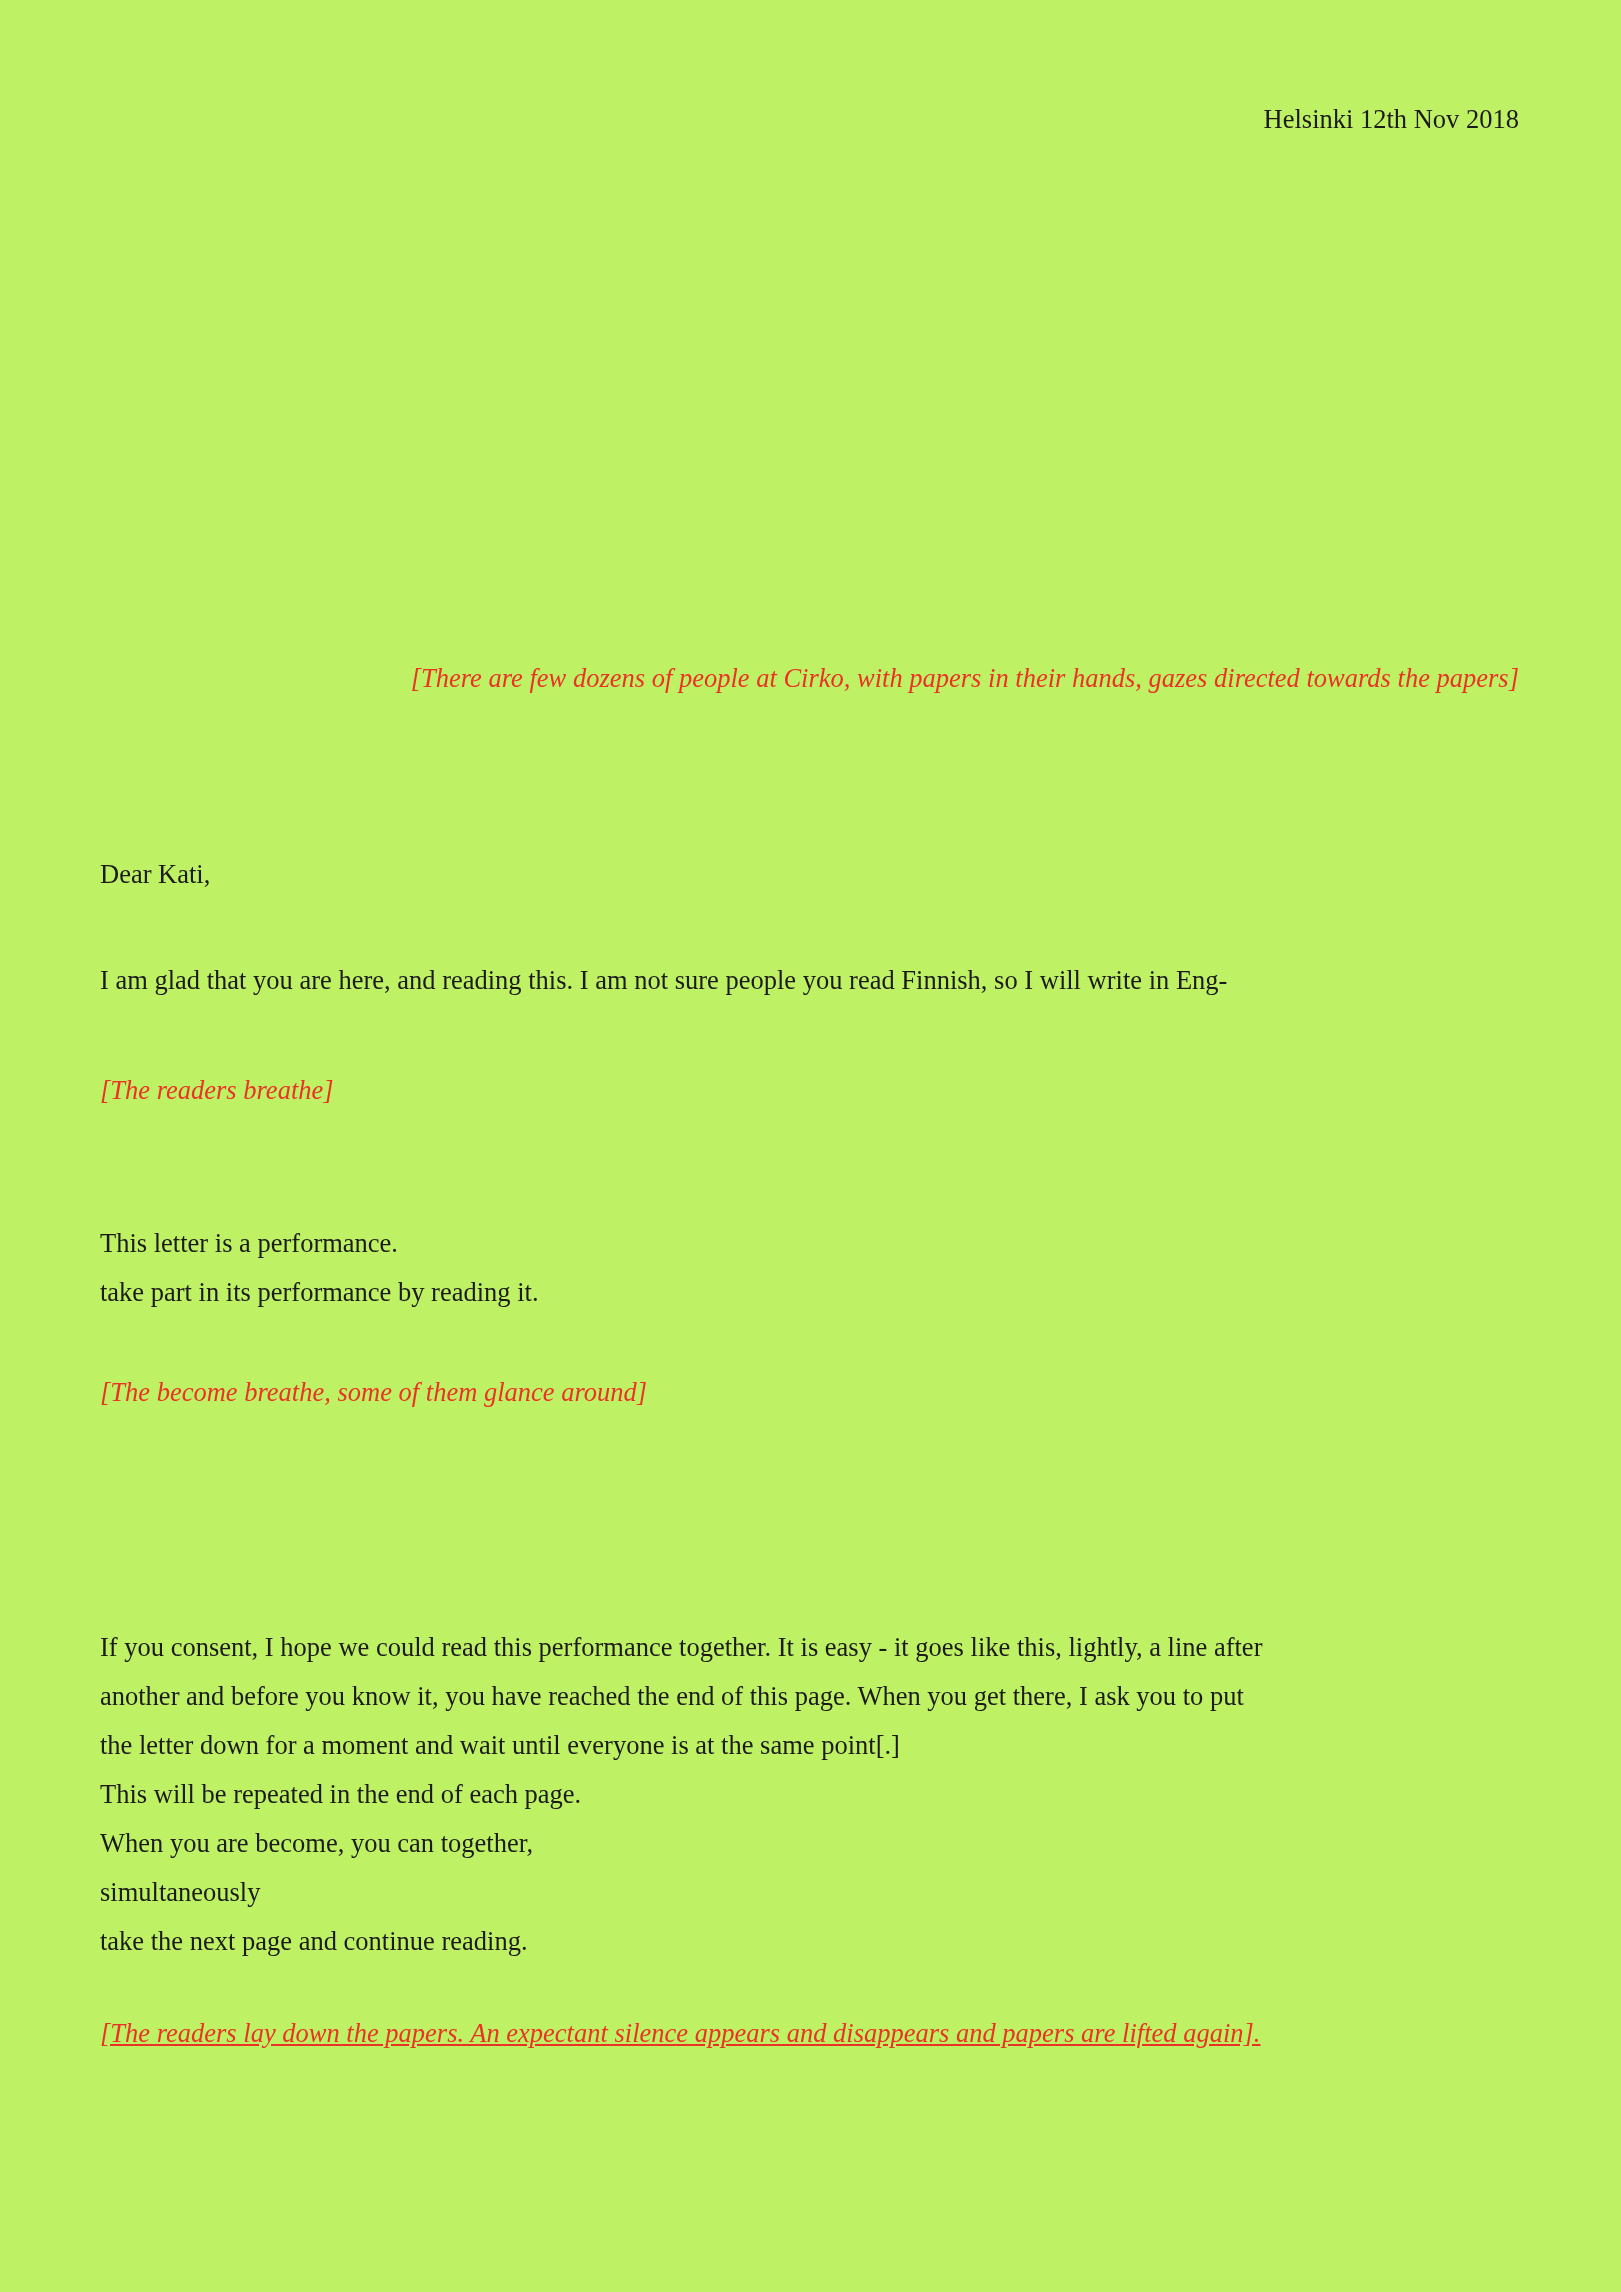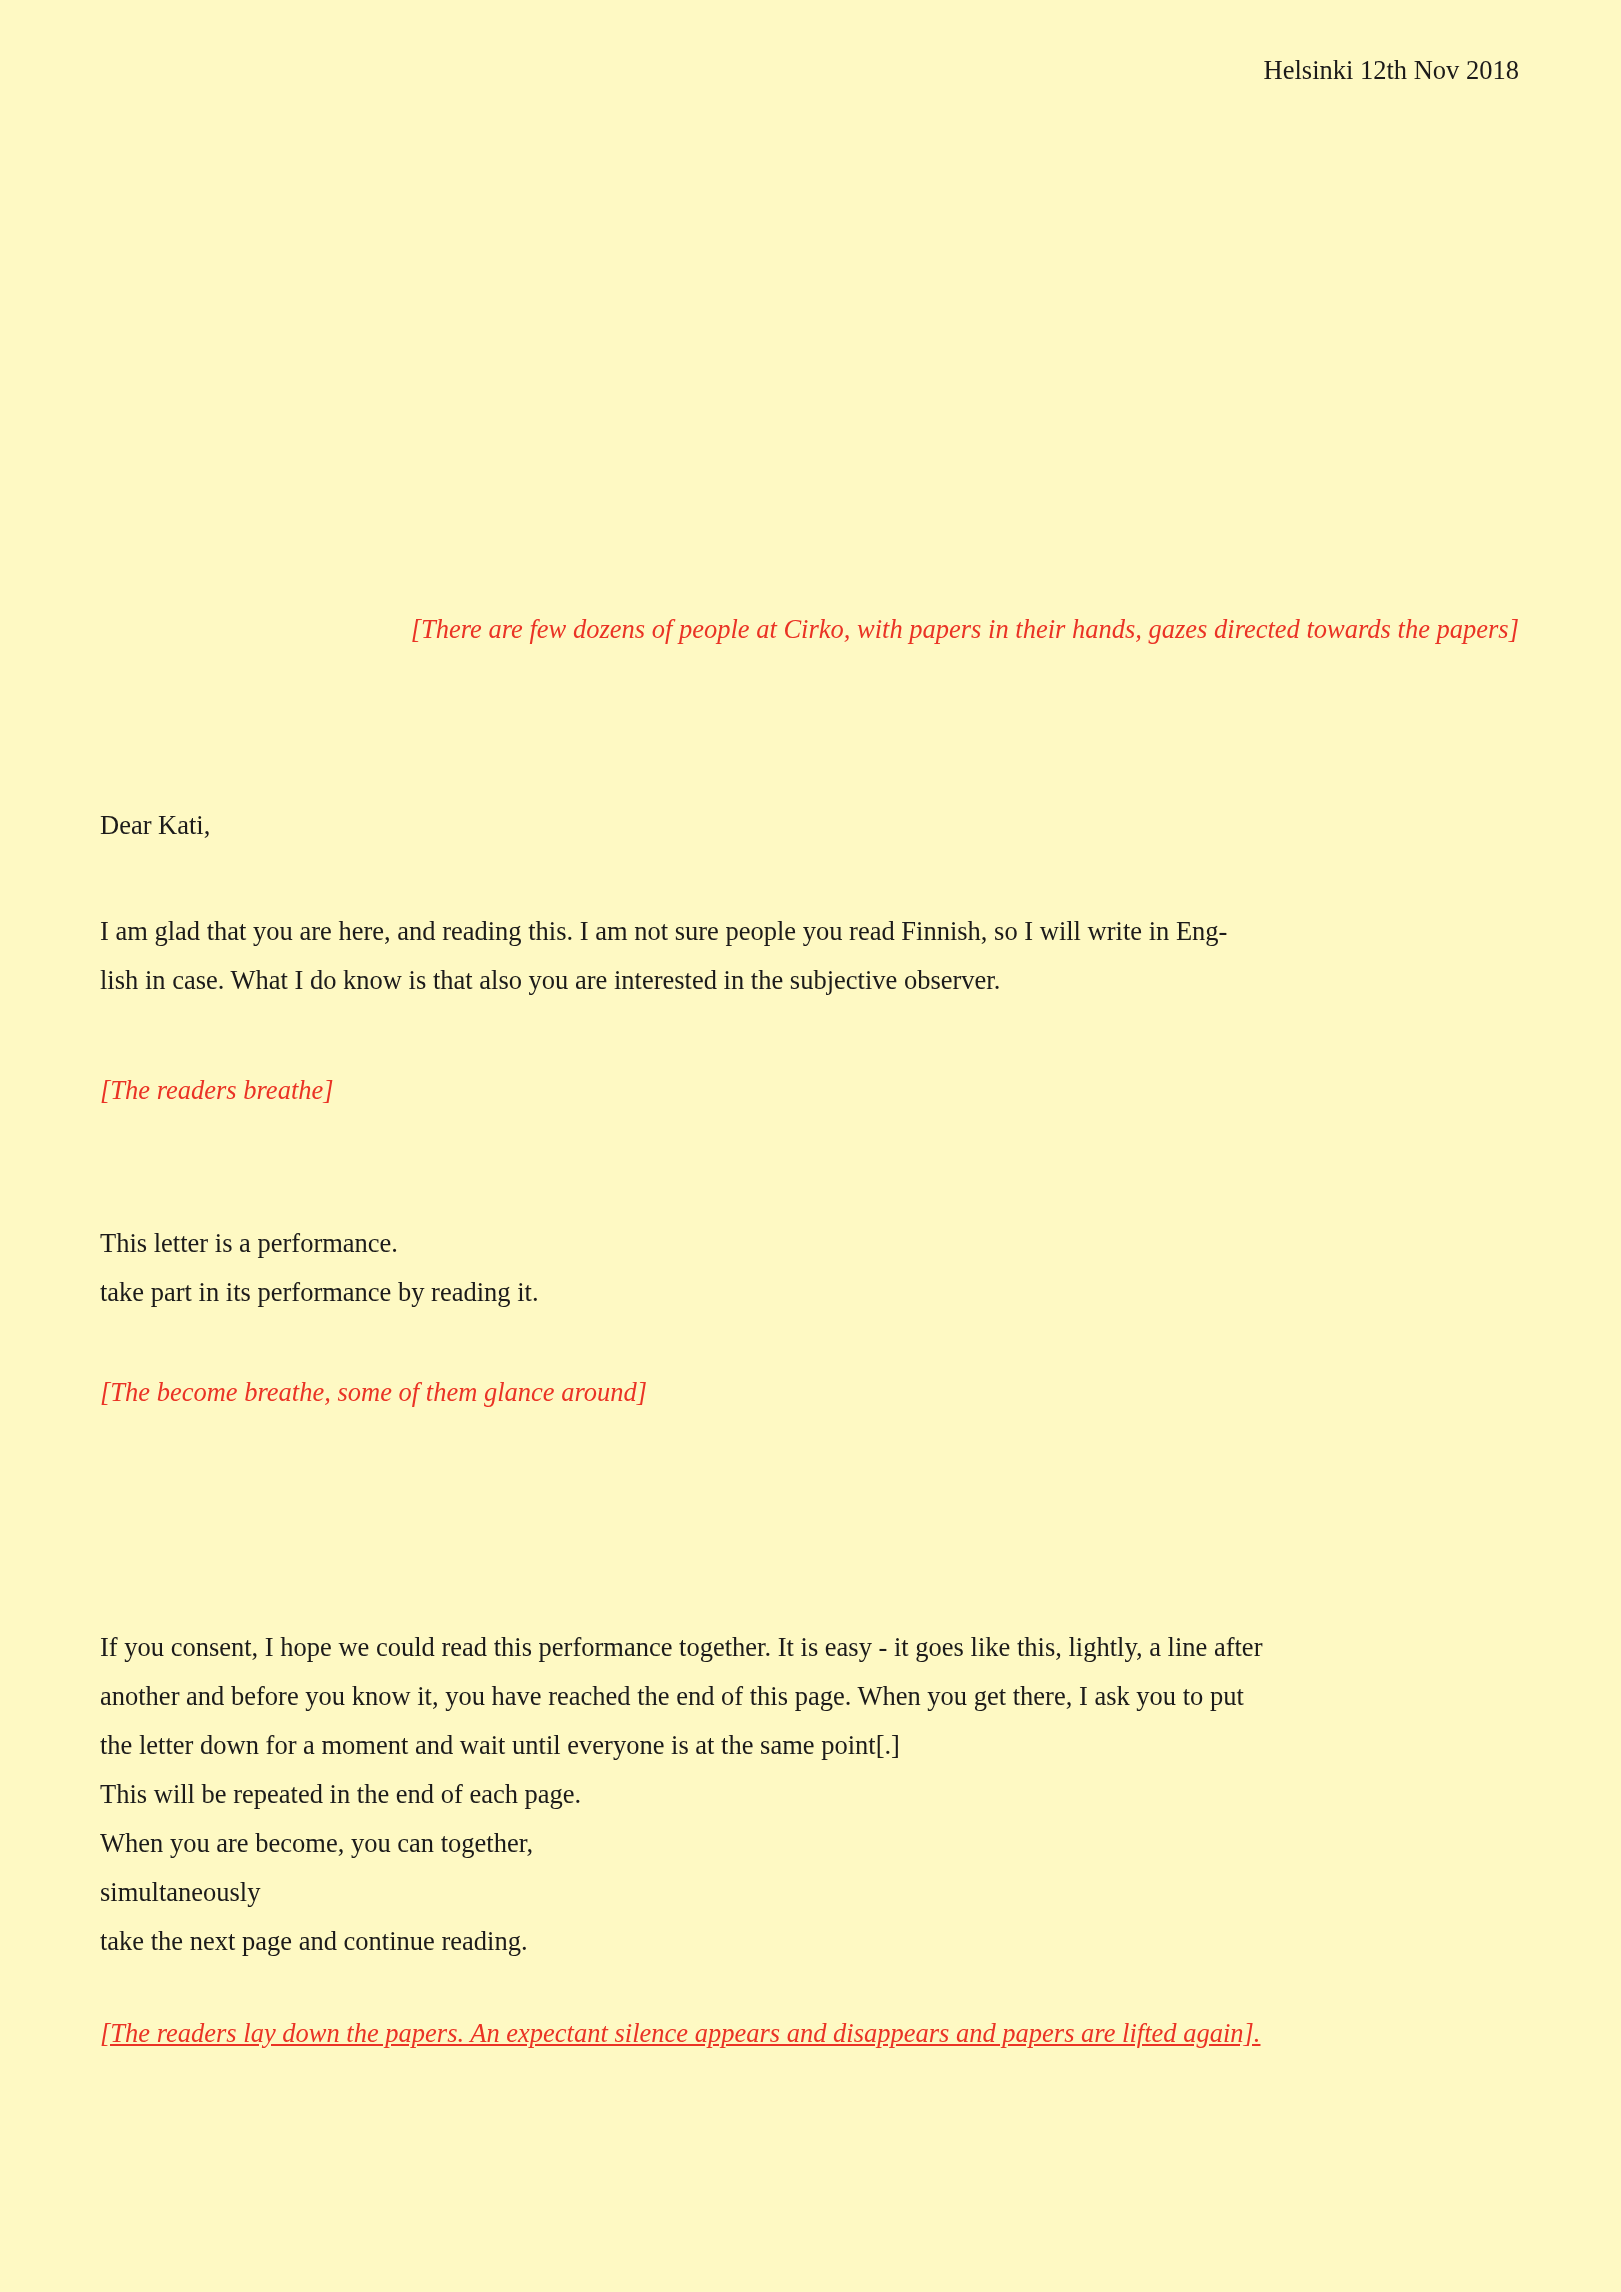--- a/index.html
+++ b/index.html
@@ -1,26 +1,26 @@
 <!DOCTYPE html>
 <html><head>
 <meta charset="utf-8">
 <style>
   * { box-sizing: border-box; }
   html, body { margin: 0; padding: 0; background: #ffffff; }
   .page {
     position: relative;
     width: 1621px;
     height: 2293px;
-    background: #fef9c3;
+    background: #bef264;
     font-family: "Liberation Serif", "DejaVu Serif", serif;
     color: #1c1b1a;
     font-size: 26.5px;
     line-height: 49px;
-    padding: 46px 102px 0 100px;
+    padding: 95px 102px 0 100px;
     overflow: hidden;
   }
   .date {
     text-align: right;
     margin: 0;
   }
   .stage {
     font-style: italic;
     color: #ea3325;
     margin: 0;
@@ -42,21 +42,20 @@
 <div class="page">
 
   <p class="date">Helsinki 12th Nov 2018</p>
 
   <p class="stage sd1">[There are few dozens of people at Cirko, with papers in their hands, gazes directed towards the papers]</p>
 
   <p class="para salutation">Dear Kati,</p>
 
   <div class="para para1">
     <div class="line">I am glad that you are here, and reading this. I am not sure people you read Finnish, so I will write in Eng-</div>
-    <div class="line">lish in case. What I do know is that also you are interested in the subjective observer.</div>
   </div>
 
   <p class="stage sd2">[The readers breathe]</p>
 
   <div class="para para2">
     <div class="line">This letter is a performance.</div>
     <div class="line">take part in its performance by reading it.</div>
   </div>
 
   <p class="stage sd3">[The become breathe, some of them glance around]</p>

